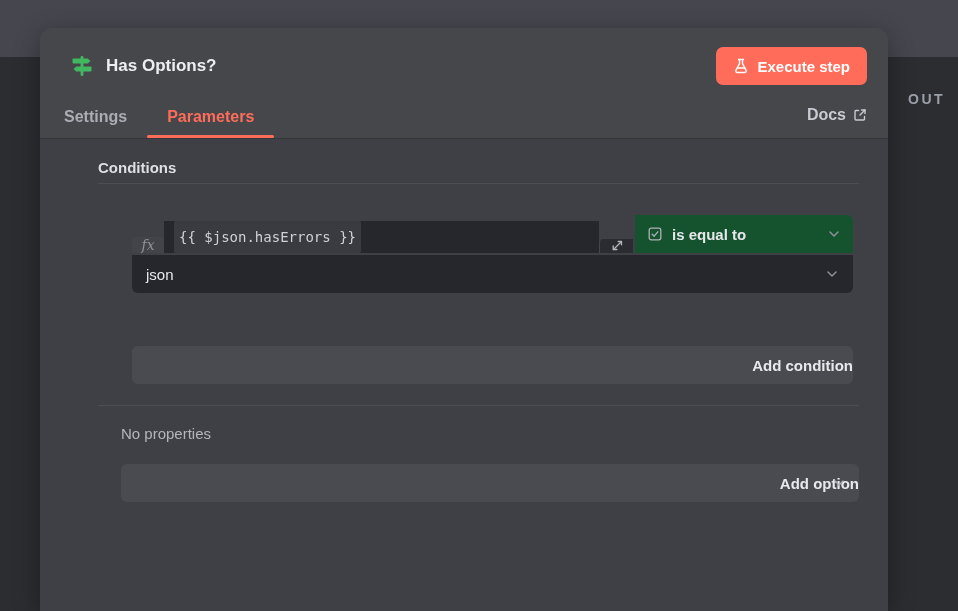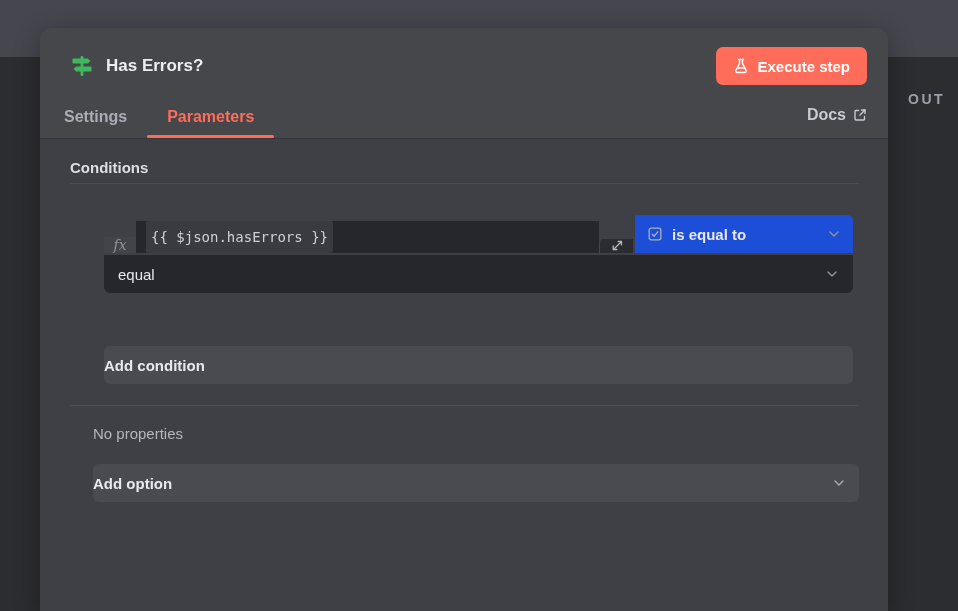--- a/index.html
+++ b/index.html
@@ -53,21 +53,21 @@
   .tab.active::after {
     content: ""; position: absolute; left: 0; right: 0; bottom: 0;
     height: 3px; background: #ff6d5a; border-radius: 2px;
   }
   .tab-spacer { flex: 1 1 auto; }
   .docs-link {
     display: flex; align-items: center; gap: 7px; padding-bottom: 14px;
     font-size: 16px; font-weight: 600; color: #c8cbd1; cursor: pointer;
   }
   
-  .content { padding: 20px 29px 0 30px; }
+  .content { padding: 20px 29px 0 30px; margin-left: 28px; }
   .section-label { font-size: 15px; font-weight: 700; color: #dddfe3; }
   .divider { height: 1px; background: #4d4e54; margin-top: 7px; }
   
   .condition-widget { margin: 31px 6px 0 34px; }
   .cond-row-top { display: flex; height: 38px; }
   .expr-field {
     display: flex; align-items: flex-end; flex: 1 1 auto;
     border-radius: 6px 0 0 0; overflow: hidden;
   }
   .fx-prefix {
@@ -83,34 +83,34 @@
     font-family: "DejaVu Sans Mono", monospace; font-size: 14px;
     color: #ced1d6; background: #3a3b41; padding: 8px 5px; border-radius: 2px;
     white-space: pre;
   }
   .expand-btn {
     width: 34px; background: #2b2c32; border: none; border-left: 1px solid #45464c;
     display: flex; align-items: center; justify-content: center; cursor: pointer;
     border-radius: 4px 0 0 0;
   }
   .operator-select {
-    width: 218px; margin-left: 2px; background: #1d4ed8;
+    width: 218px; margin-left: 2px; background: #14532d;
     border-radius: 0 6px 0 0; display: flex; align-items: center;
     padding: 0 12px; gap: 9px; cursor: pointer;
   }
   .operator-label { flex: 1 1 auto; font-size: 15px; font-weight: 600; color: #e6e8eb; }
   .cond-row-bottom {
     margin-top: 2px; height: 38px; background: #26272c;
     border-radius: 0 0 6px 6px; display: flex; align-items: center;
     padding: 0 14px; cursor: pointer;
   }
   .value-label { flex: 1 1 auto; font-size: 15px; color: #e6e8eb; }
   
   .wide-btn {
-    display: flex; align-items: center; justify-content: flex-start;
+    display: flex; align-items: center; justify-content: flex-end;
     height: 38px; background: #4a4b51; border: none; border-radius: 6px;
     color: #e7e9ec; font-family: "Liberation Sans", sans-serif;
     font-size: 15px; font-weight: 700; cursor: pointer; width: 100%;
     position: relative;
   }
   .add-condition-btn { margin: 53px 0 0 34px; width: calc(100% - 40px); }
   .add-option-btn { margin: 22px 0 0 23px; width: calc(100% - 23px); }
   .btn-chevron { position: absolute; right: 13px; top: 12px; }
   .options-section { margin-top: 21px; }
   .no-properties { margin: 19px 0 0 23px; font-size: 15px; color: #b3b6bd; }
@@ -126,21 +126,21 @@
 
   <div class="panel-header-wrap">
     <div class="panel-header">
       <span class="icon node-icon">
         <svg width="24" height="24" viewBox="0 0 24 24">
           <rect x="10.6" y="2" width="2.8" height="20" rx="1.2" fill="#41b860"></rect>
           <path d="M3.5 4.5h14.2l2.8 2.5-2.8 2.5H3.5a1 1 0 0 1-1-1v-3a1 1 0 0 1 1-1z" fill="#41b860"></path>
           <path d="M20.5 12.5H6.3l-2.8 2.5 2.8 2.5h14.2a1 1 0 0 0 1-1v-3a1 1 0 0 0-1-1z" fill="#41b860"></path>
         </svg>
       </span>
-      <div class="panel-title">Has Errors?</div>
+      <div class="panel-title">Has Options?</div>
       <button class="execute-btn">
         <span class="icon">
           <svg width="16" height="16" viewBox="0 0 16 16" fill="none" stroke="#ffffff" stroke-width="1.4" stroke-linecap="round" stroke-linejoin="round">
             <path d="M5.5 1.5h5"></path>
             <path d="M6.5 1.5v4.2l-3.6 6.6a1.6 1.6 0 0 0 1.4 2.2h7.4a1.6 1.6 0 0 0 1.4-2.2L9.5 5.7V1.5"></path>
             <path d="M4.5 10h7"></path>
           </svg>
         </span>
         <span>Execute step</span>
       </button>
@@ -194,21 +194,21 @@
           </span>
           <span class="operator-label">is equal to</span>
           <span class="icon">
             <svg width="14" height="14" viewBox="0 0 14 14" fill="none" stroke="#8d9199" stroke-width="1.5" stroke-linecap="round" stroke-linejoin="round">
               <path d="M3 5l4 4 4-4"></path>
             </svg>
           </span>
         </div>
       </div>
       <div class="cond-row-bottom">
-        <span class="value-label">equal</span>
+        <span class="value-label">json</span>
         <span class="icon">
           <svg width="14" height="14" viewBox="0 0 14 14" fill="none" stroke="#8d9199" stroke-width="1.5" stroke-linecap="round" stroke-linejoin="round">
             <path d="M3 5l4 4 4-4"></path>
           </svg>
         </span>
       </div>
     </div>
 
     <button class="wide-btn add-condition-btn">
       <span>Add condition</span>

